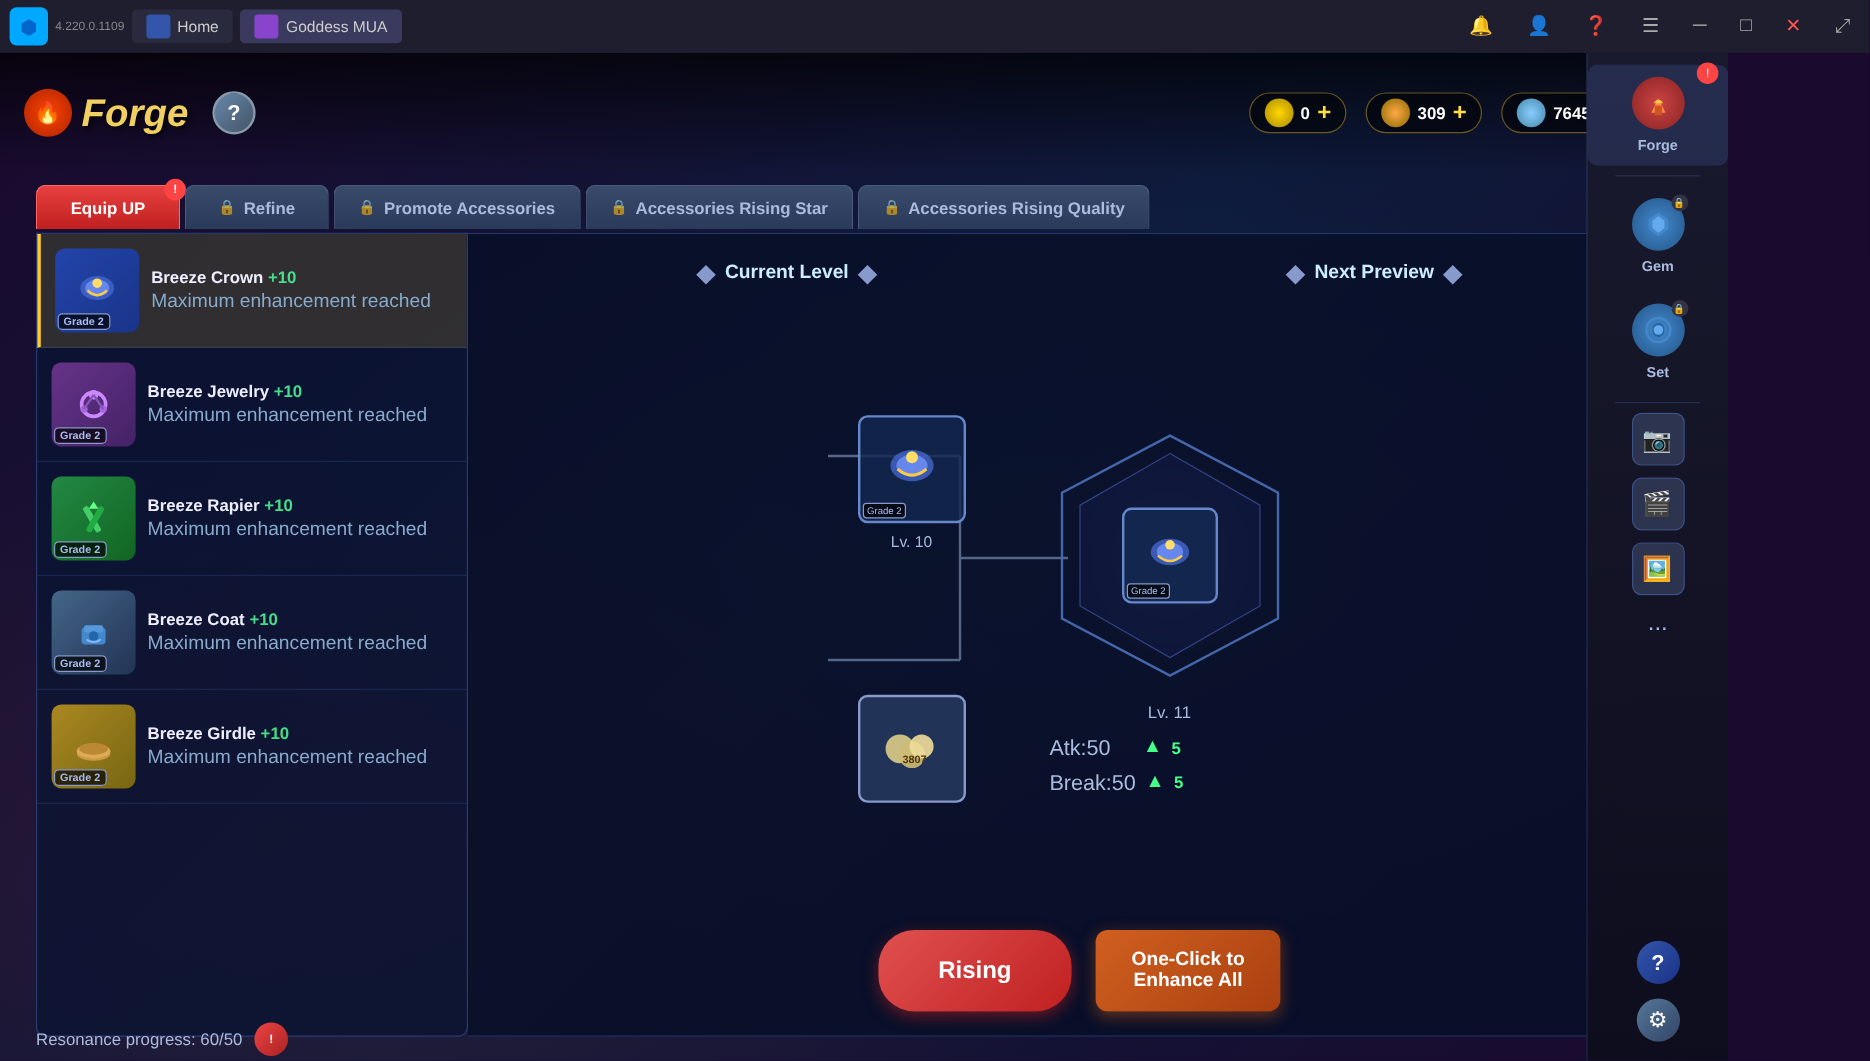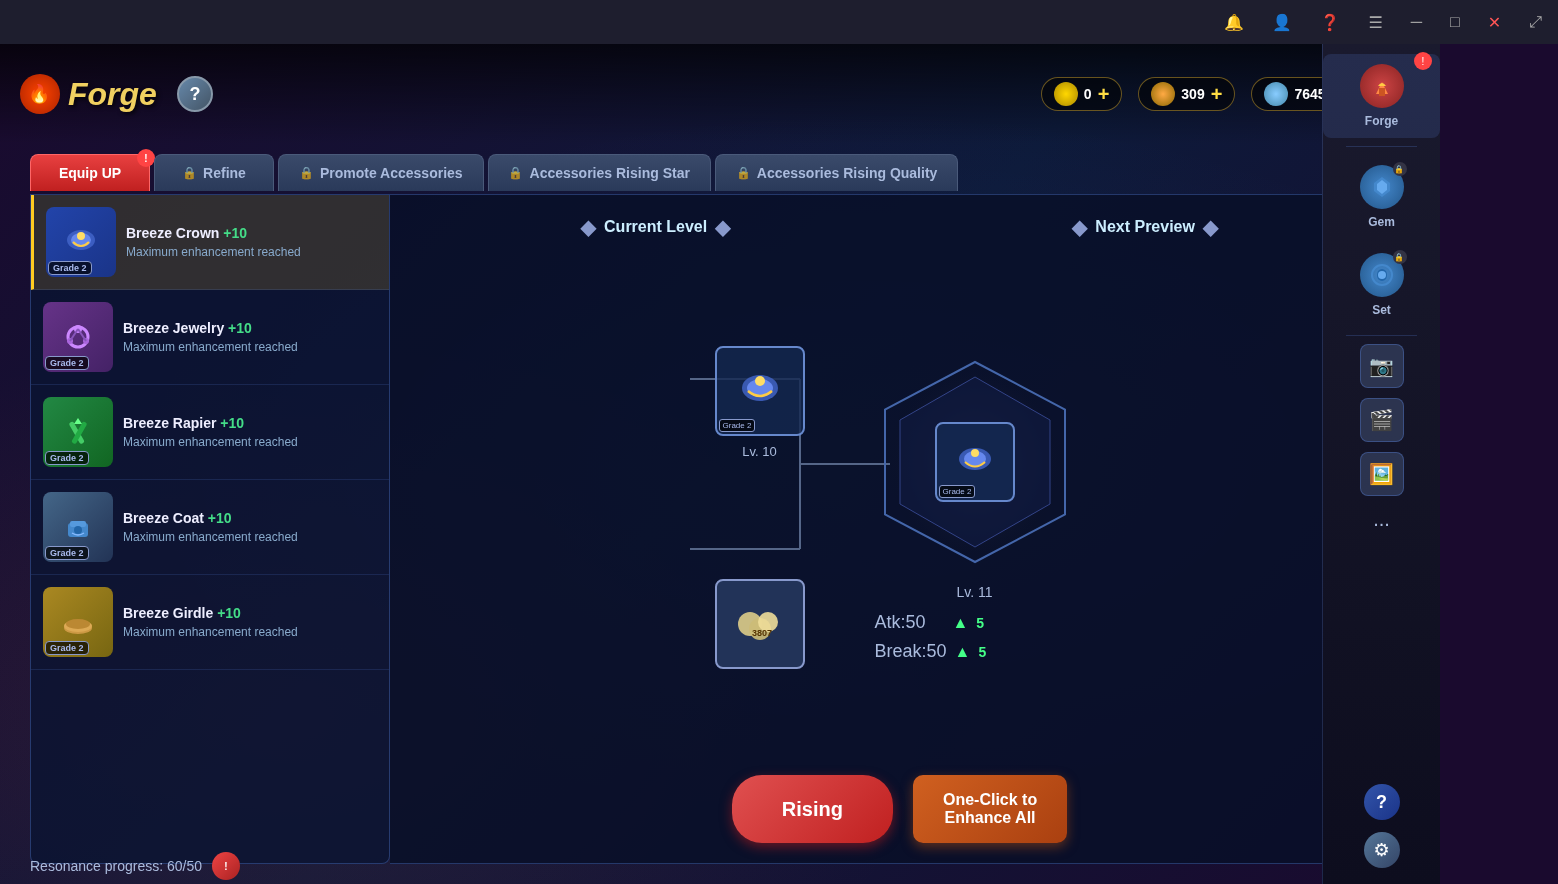--- a/index.html
+++ b/index.html
@@ -310,21 +310,21 @@
     .item-name {
       font-size: 14px;
       color: #eef;
       font-weight: bold;
       margin-bottom: 4px;
     }
     .item-name-enhance {
       color: #44dd88;
     }
     .item-status {
-      font-size: 12px;
+      font-size: 16px;
       color: #88aacc;
     }
 
     
     .forge-details {
       flex: 1;
       background: rgba(8, 15, 40, 0.85);
       border: 1px solid rgba(100,150,255,0.3);
       border-left: none;
       border-radius: 0 0 8px 0;
@@ -627,20 +627,37 @@
       flex: 1;
       display: flex;
       align-items: center;
       justify-content: center;
     }
   </style>
 </head>
 <body>
 
 <div class="title-bar">
+  <div class="title-bar-left">
+    <div class="bluestacks-logo">
+      <svg width="22" height="22" viewBox="0 0 22 22">
+        <polygon points="11,2 20,7 20,15 11,20 2,15 2,7" fill="#00a8ff" opacity="0.9"></polygon>
+        <polygon points="11,5 17,8.5 17,15.5 11,19 5,15.5 5,8.5" fill="#0066cc"></polygon>
+      </svg>
+    </div>
+    <span class="bs-version">4.220.0.1109</span>
+    <div class="tab">
+      <div class="tab-icon" style="background:#3355aa;"></div>
+      <span>Home</span>
+    </div>
+    <div class="tab active">
+      <div class="tab-icon" style="background:#8844cc;"></div>
+      <span>Goddess MUA</span>
+    </div>
+  </div>
   <div class="title-bar-right">
     <span class="title-bar-btn">🔔</span>
     <span class="title-bar-btn">👤</span>
     <span class="title-bar-btn">❓</span>
     <span class="title-bar-btn">☰</span>
     <span class="title-bar-btn">─</span>
     <span class="title-bar-btn">□</span>
     <span class="title-bar-btn close-btn">✕</span>
     <span class="title-bar-btn">⤢</span>
   </div>

